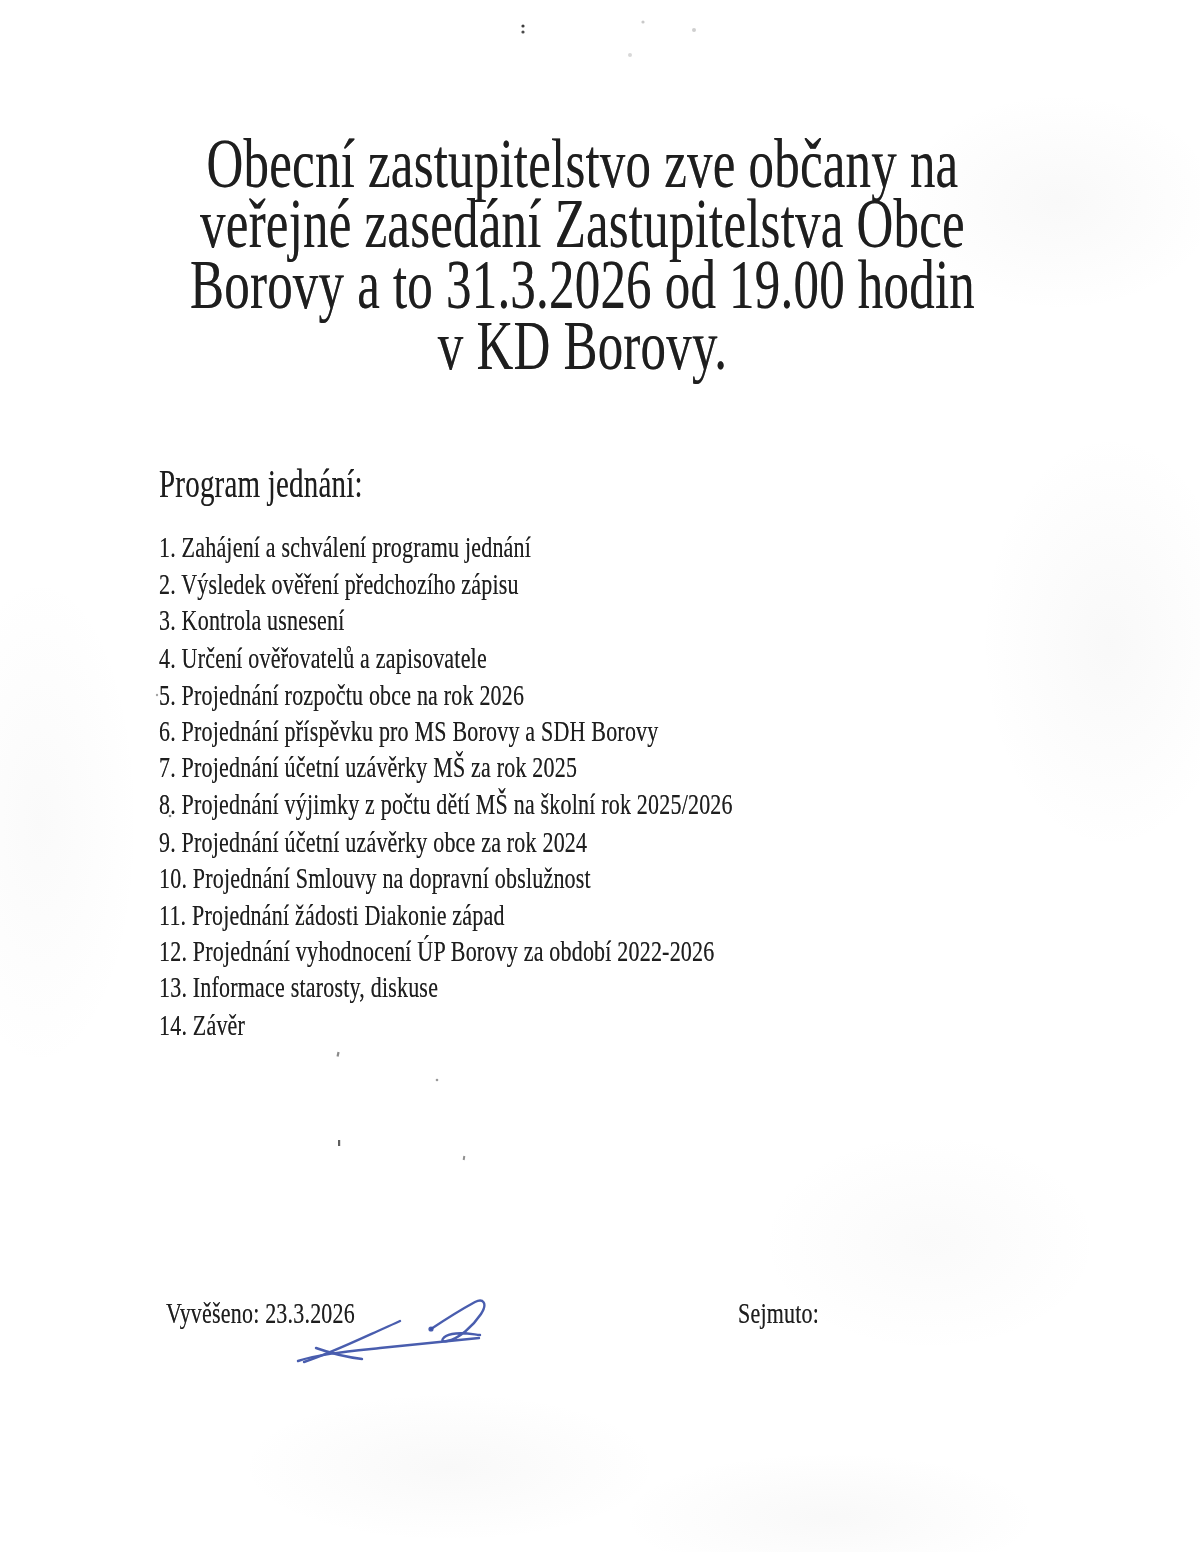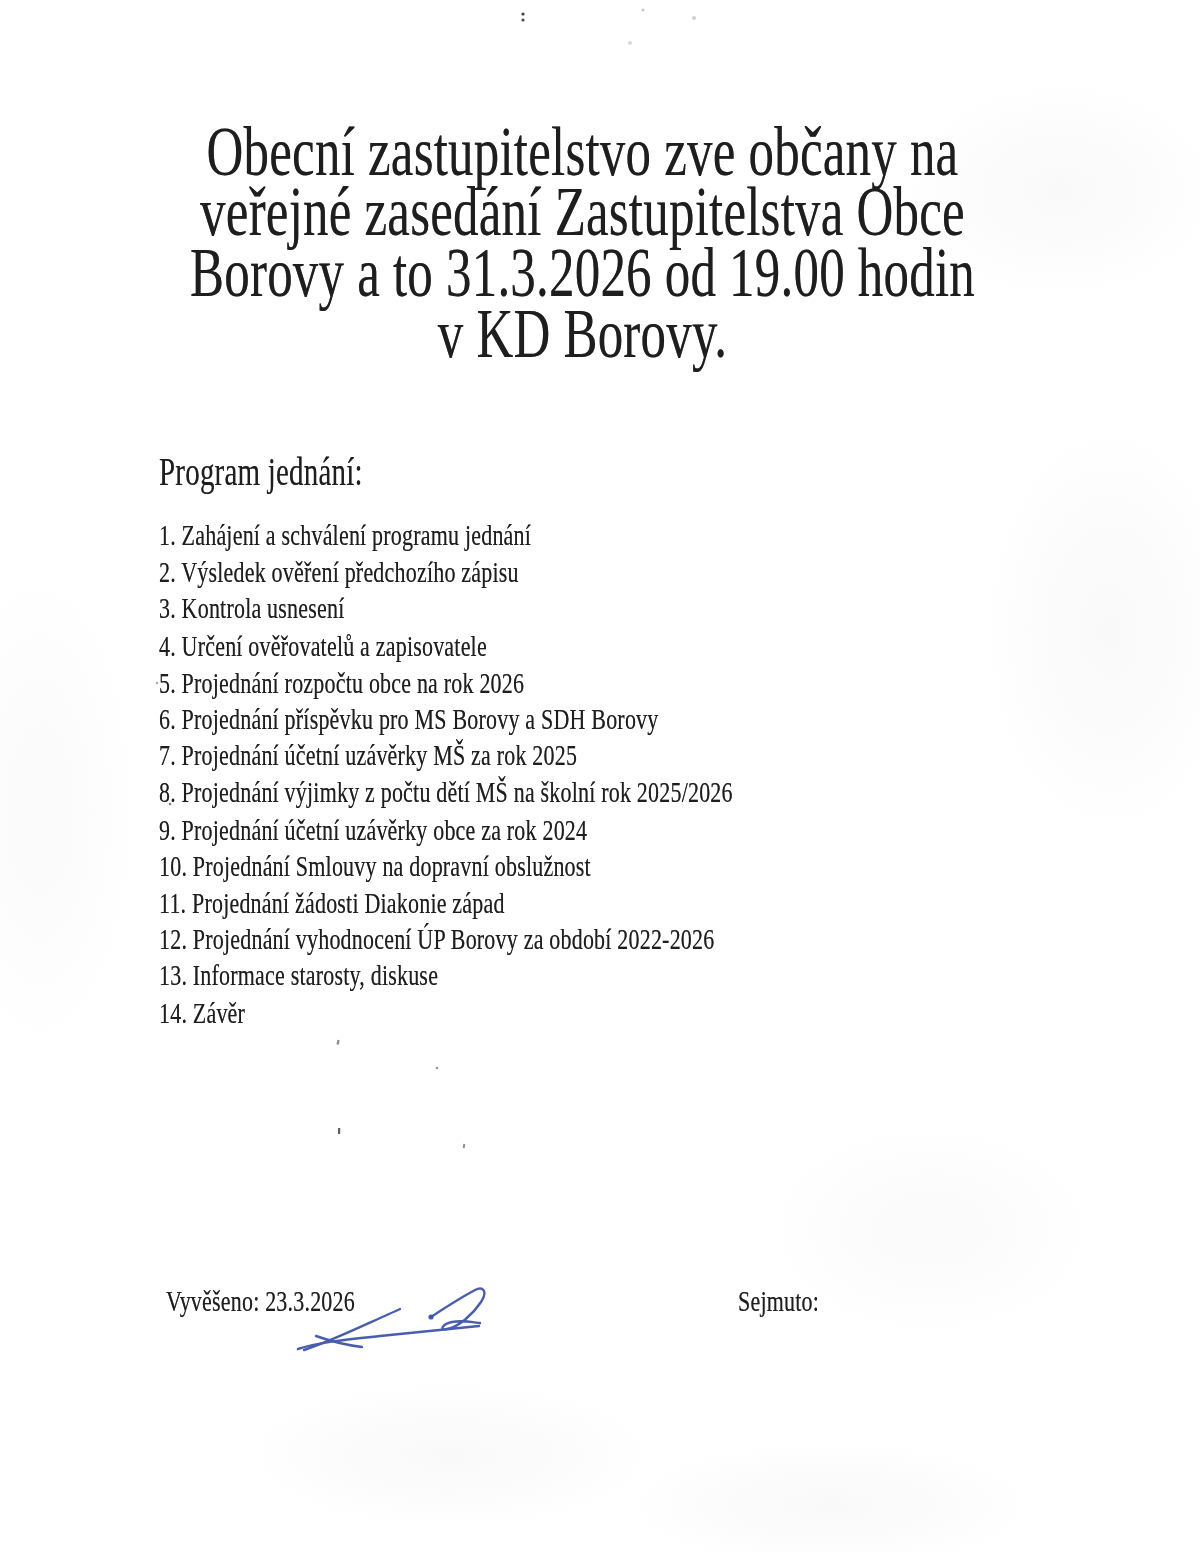--- a/index.html
+++ b/index.html
@@ -8,20 +8,21 @@
     position: relative;
     background: #ffffff;
     overflow: hidden;
     font-family: "Liberation Serif", "DejaVu Serif", serif;
     color: #1e1e1e;
   }
   .page {
     position: absolute;
     inset: 0;
     background: #ffffff;
+    margin-top: 12px;
   }
   
   .smudge {
     position: absolute;
     border-radius: 50%;
     pointer-events: none;
   }
   .sm1 { left: 900px; top: 80px;  width: 320px; height: 220px; background: radial-gradient(ellipse, rgba(130,130,130,0.05), transparent 70%); }
   .sm2 { left: 980px; top: 420px; width: 260px; height: 420px; background: radial-gradient(ellipse, rgba(130,130,130,0.05), transparent 70%); }
   .sm3 { left: 760px; top: 1120px; width: 340px; height: 220px; background: radial-gradient(ellipse, rgba(130,130,130,0.04), transparent 70%); }

